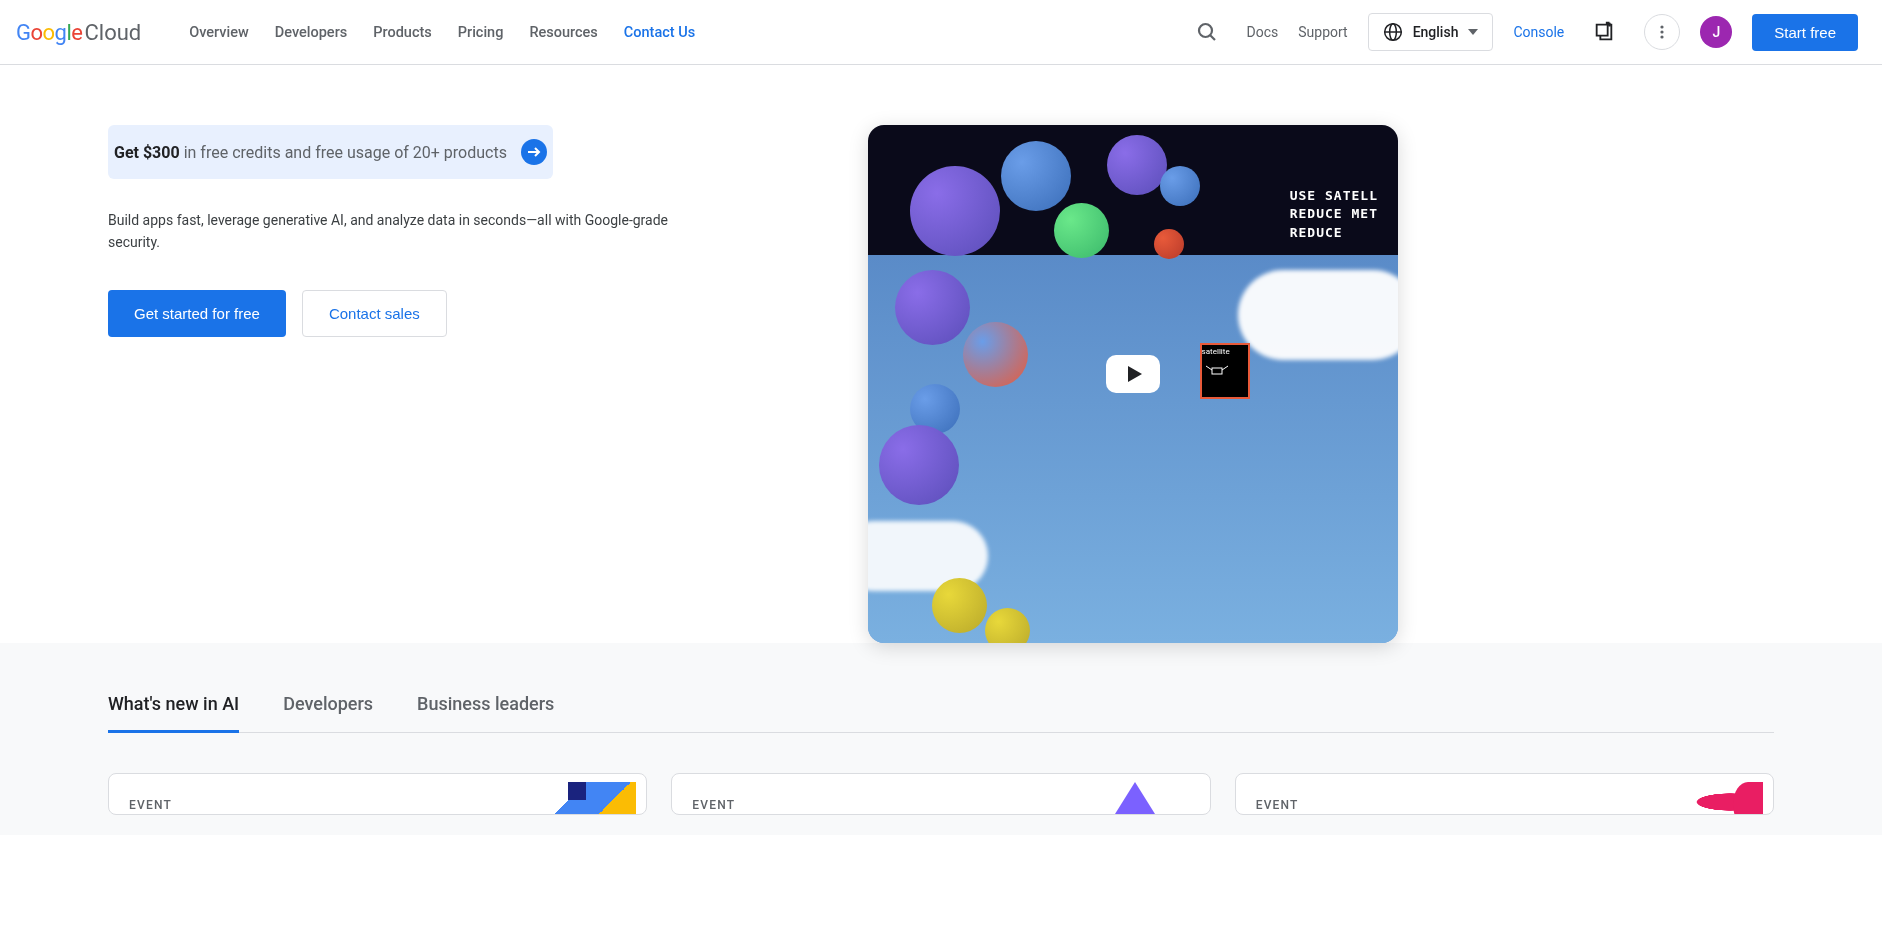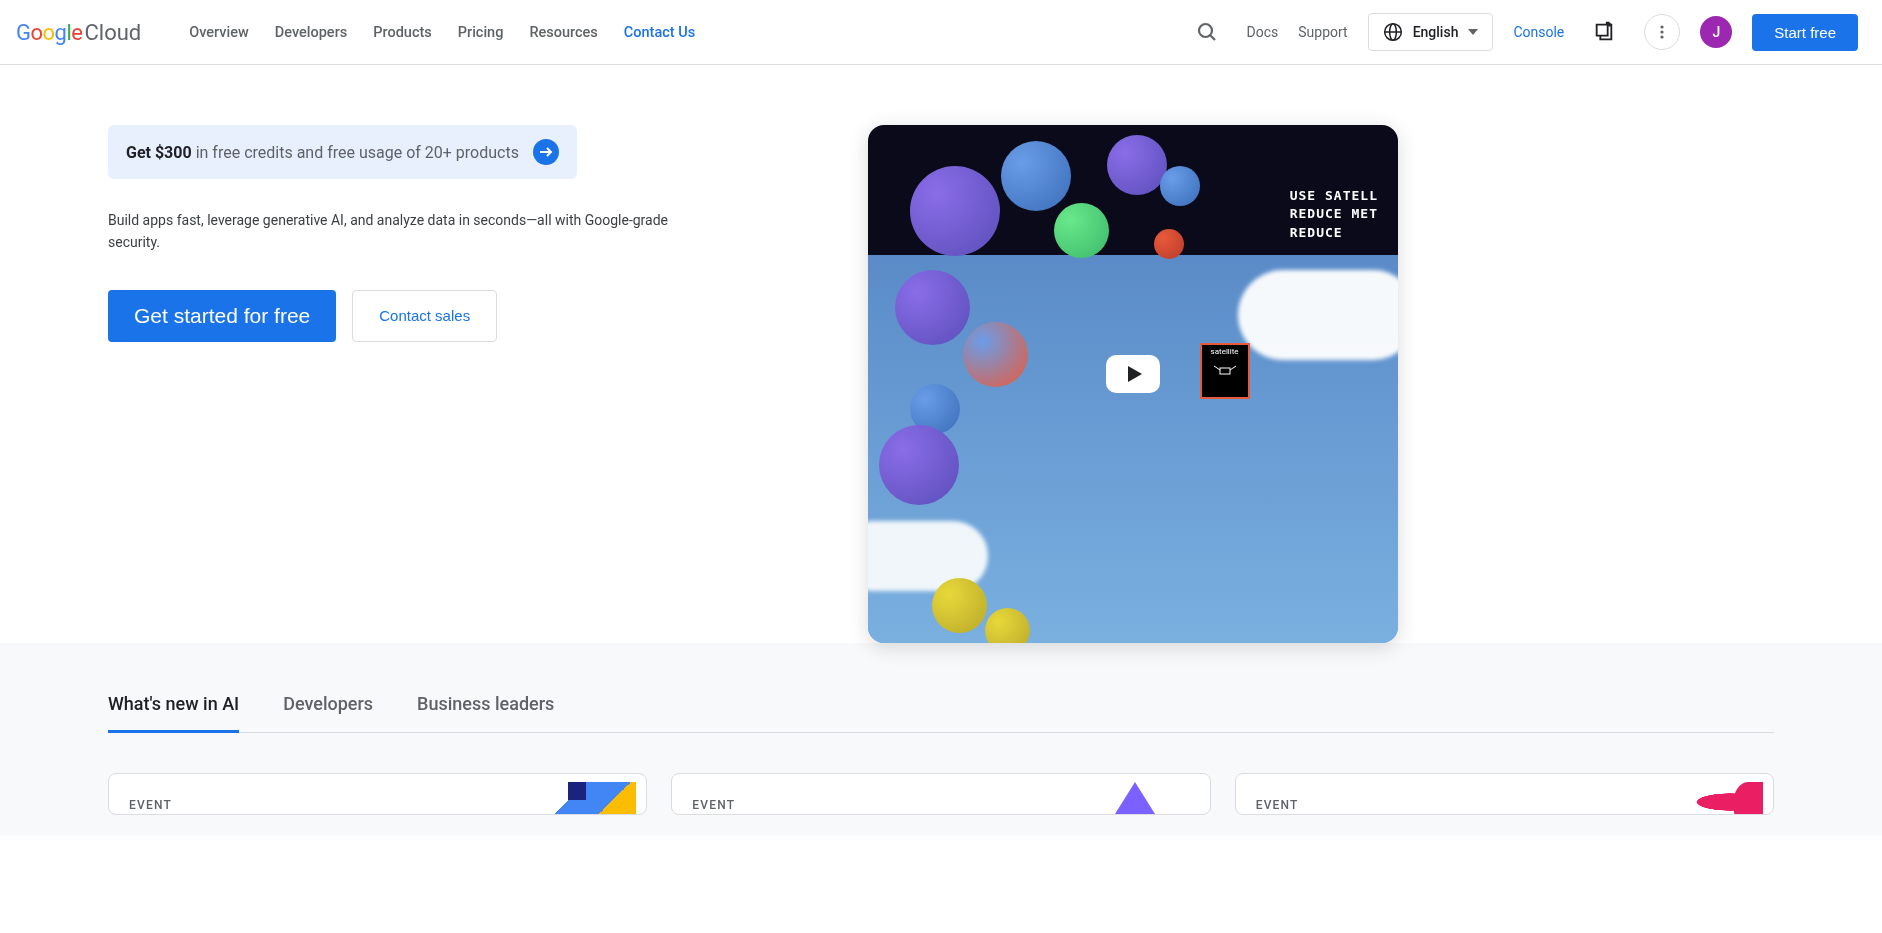--- a/index.html
+++ b/index.html
@@ -19,30 +19,30 @@
 .docs-link { font-size: 14px; color: #5f6368; cursor: pointer; }
 .lang-select { display: flex; align-items: center; gap: 10px; border: 1px solid #dadce0; border-radius: 4px; padding: 8px 14px; cursor: pointer; font-size: 14px; font-weight: 500; }
 .console-link { color: #1a73e8; font-size: 14px; cursor: pointer; }
 .more-menu { width: 36px; height: 36px; border: 1px solid #dadce0; border-radius: 50%; display: flex; align-items: center; justify-content: center; cursor: pointer; }
 .avatar { width: 32px; height: 32px; border-radius: 50%; background: #9c27b0; color: #fff; display: flex; align-items: center; justify-content: center; font-size: 14px; font-weight: 500; cursor: pointer; }
 .start-free-btn { background: #1a73e8; color: #fff; border: none; border-radius: 4px; padding: 10px 22px; font-size: 15px; font-weight: 500; cursor: pointer; }
 
 
 .hero { display: flex; padding: 60px 108px 0; gap: 40px; }
 .hero-left { flex: 1; max-width: 720px; }
-.promo-banner { display: inline-flex; align-items: center; background: #e8f0fe; border-radius: 6px; padding: 14px 18px; font-size: 16px; cursor: pointer; margin-bottom: 30px; }
+.promo-banner { display: inline-flex; align-items: center; background: #e8f0fe; border-radius: 6px; padding: 14px 6px; font-size: 16px; cursor: pointer; margin-bottom: 30px; }
 .promo-bold { font-weight: 700; color: #202124; }
 .promo-text { color: #5f6368; margin-left: 4px; }
 .promo-arrow { width: 26px; height: 26px; background: #1a73e8; border-radius: 50%; display: flex; align-items: center; justify-content: center; margin-left: 14px; }
 .hero-title { font-size: 60px; font-weight: 500; line-height: 1.25; margin-bottom: 24px; }
 .title-line1 { background: linear-gradient(90deg, #4285f4, #1a73e8); -webkit-background-clip: text; background-clip: text; -webkit-text-fill-color: transparent; }
 .title-line2 { color: #34a853; }
 .hero-desc { font-size: 14px; color: #3c4043; line-height: 1.6; max-width: 600px; margin-bottom: 36px; }
 .hero-cta { display: flex; gap: 16px; }
-.btn-primary { background: #1a73e8; color: #fff; border: none; border-radius: 4px; padding: 14px 26px; font-size: 21px; font-weight: 500; cursor: pointer; }
+.btn-primary { background: #1a73e8; color: #fff; border: none; border-radius: 4px; padding: 14px 26px; font-size: 15px; font-weight: 500; cursor: pointer; }
 .btn-secondary { background: #fff; color: #1a73e8; border: 1px solid #dadce0; border-radius: 4px; padding: 14px 26px; font-size: 15px; font-weight: 500; cursor: pointer; }
 
 .hero-right { width: 530px; position: relative; }
 .video-card { position: relative; width: 530px; height: 518px; border-radius: 16px; overflow: hidden; box-shadow: 0 4px 20px rgba(0,0,0,0.15); background: linear-gradient(180deg, #0a0a1a 0%, #0a0a1a 25%, #4a7bc8 25%, #6a9bd8 100%); cursor: pointer; }
 .video-sky { position: absolute; top: 25%; left: 0; right: 0; bottom: 0; background: linear-gradient(180deg, #5a8bc8, #7ab0e0); }
 .cloud1 { position: absolute; top: 28%; right: -20px; width: 180px; height: 90px; background: #fff; border-radius: 50px; filter: blur(2px); opacity: 0.95; }
 .cloud2 { position: absolute; bottom: 10%; left: -30px; width: 150px; height: 70px; background: #fff; border-radius: 50px; filter: blur(2px); opacity: 0.9; }
 .sphere { position: absolute; border-radius: 50%; }
 .s1 { width: 90px; height: 90px; background: radial-gradient(circle at 30% 30%, #8a6de8, #5a4db8); top: 8%; left: 8%; }
 .s2 { width: 70px; height: 70px; background: radial-gradient(circle at 30% 30%, #6a9de8, #3a6db8); top: 3%; left: 25%; }
@@ -50,21 +50,21 @@
 .s4 { width: 60px; height: 60px; background: radial-gradient(circle at 30% 30%, #8a6de8, #5a4db8); top: 2%; left: 45%; }
 .s5 { width: 40px; height: 40px; background: radial-gradient(circle at 30% 30%, #6a9de8, #3a6db8); top: 8%; left: 55%; }
 .s6 { width: 30px; height: 30px; background: radial-gradient(circle at 30% 30%, #e85a3a, #b83a2a); top: 20%; left: 54%; }
 .s7 { width: 75px; height: 75px; background: radial-gradient(circle at 30% 30%, #8a6de8, #5a4db8); top: 28%; left: 5%; }
 .s8 { width: 65px; height: 65px; background: radial-gradient(circle at 30% 30%, #6a9de8, #e85a3a); top: 38%; left: 18%; }
 .s9 { width: 50px; height: 50px; background: radial-gradient(circle at 30% 30%, #6a9de8, #3a6db8); top: 50%; left: 8%; }
 .s10 { width: 80px; height: 80px; background: radial-gradient(circle at 30% 30%, #8a6de8, #5a4db8); top: 58%; left: 2%; }
 .s11 { width: 55px; height: 55px; background: radial-gradient(circle at 30% 30%, #e8d83a, #b8a82a); bottom: 2%; left: 12%; }
 .s12 { width: 45px; height: 45px; background: radial-gradient(circle at 30% 30%, #e8d83a, #b8a82a); bottom: -2%; left: 22%; }
 .video-top-text { position: absolute; top: 12%; right: 20px; color: #fff; font-size: 13px; font-weight: 700; font-family: monospace; text-align: left; line-height: 1.4; letter-spacing: 1px; margin-left: 13px; }
-.satellite-label { position: absolute; top: 42%; right: 28%; width: 50px; height: 56px; background: #000; border: 2px solid #e85a3a; display: flex; flex-direction: column; align-items: center; padding-top: 2px; }
+.satellite-label { position: absolute; top: 42%; right: 28%; width: 50px; height: 56px; background: #000; border: 2px solid #e85a3a; display: flex; flex-direction: column; padding-top: 2px; }
 .satellite-label span { color: #fff; font-size: 8px; }
 .play-btn { position: absolute; top: 48%; left: 50%; transform: translate(-50%, -50%); width: 54px; height: 38px; background: #fff; border-radius: 10px; display: flex; align-items: center; justify-content: center; }
 .play-triangle { width: 0; height: 0; border-top: 8px solid transparent; border-bottom: 8px solid transparent; border-left: 14px solid #202124; margin-left: 3px; }
 .video-caption { position: absolute; bottom: 30px; left: 30px; right: 50px; background: rgba(32,33,36,0.85); color: #fff; padding: 14px 18px; font-size: 19px; line-height: 1.5; }
 
 
 .tabs-section { background: #f8f9fa; margin-top: 0; padding: 50px 108px 20px; }
 .tabs { display: flex; gap: 44px; border-bottom: 1px solid #dadce0; }
 .tab { font-size: 18px; font-weight: 500; color: #5f6368; padding-bottom: 16px; cursor: pointer; border-bottom: 3px solid transparent; margin-bottom: -1px; }
 .tab.active { color: #202124; border-bottom-color: #1a73e8; }

